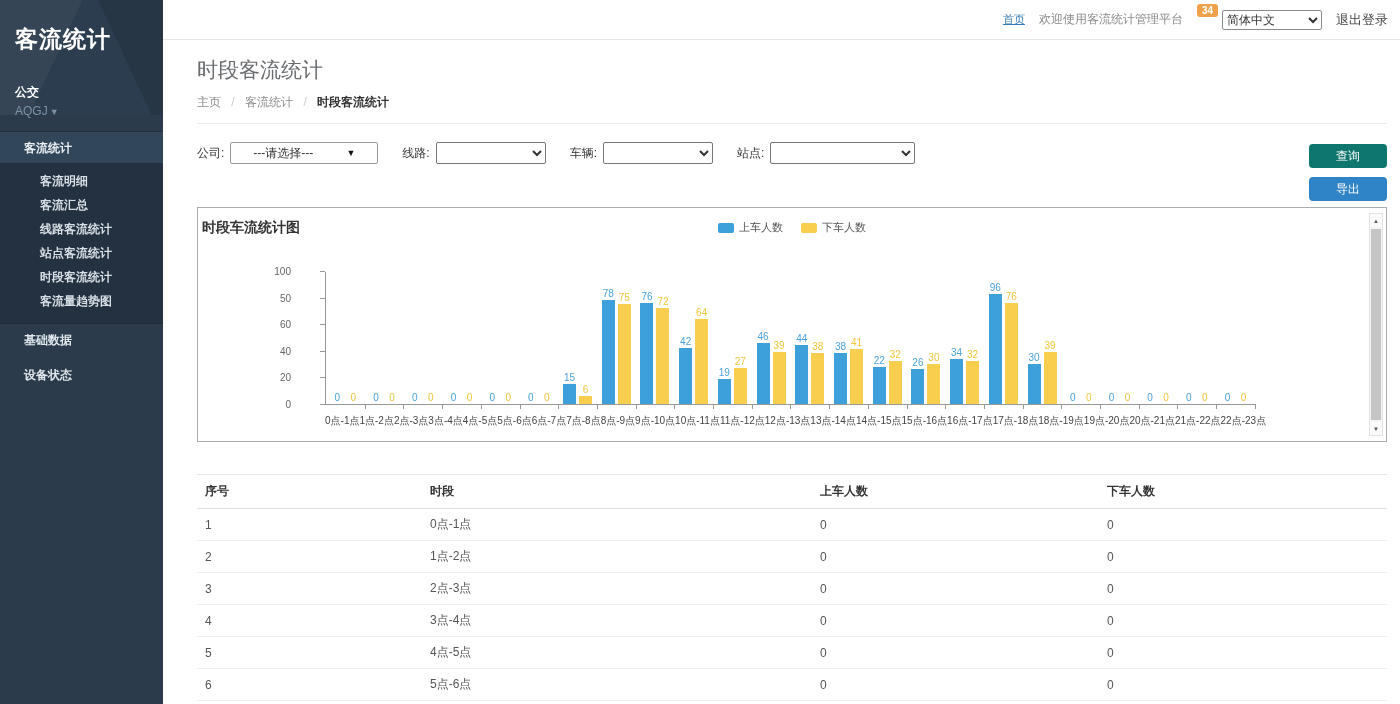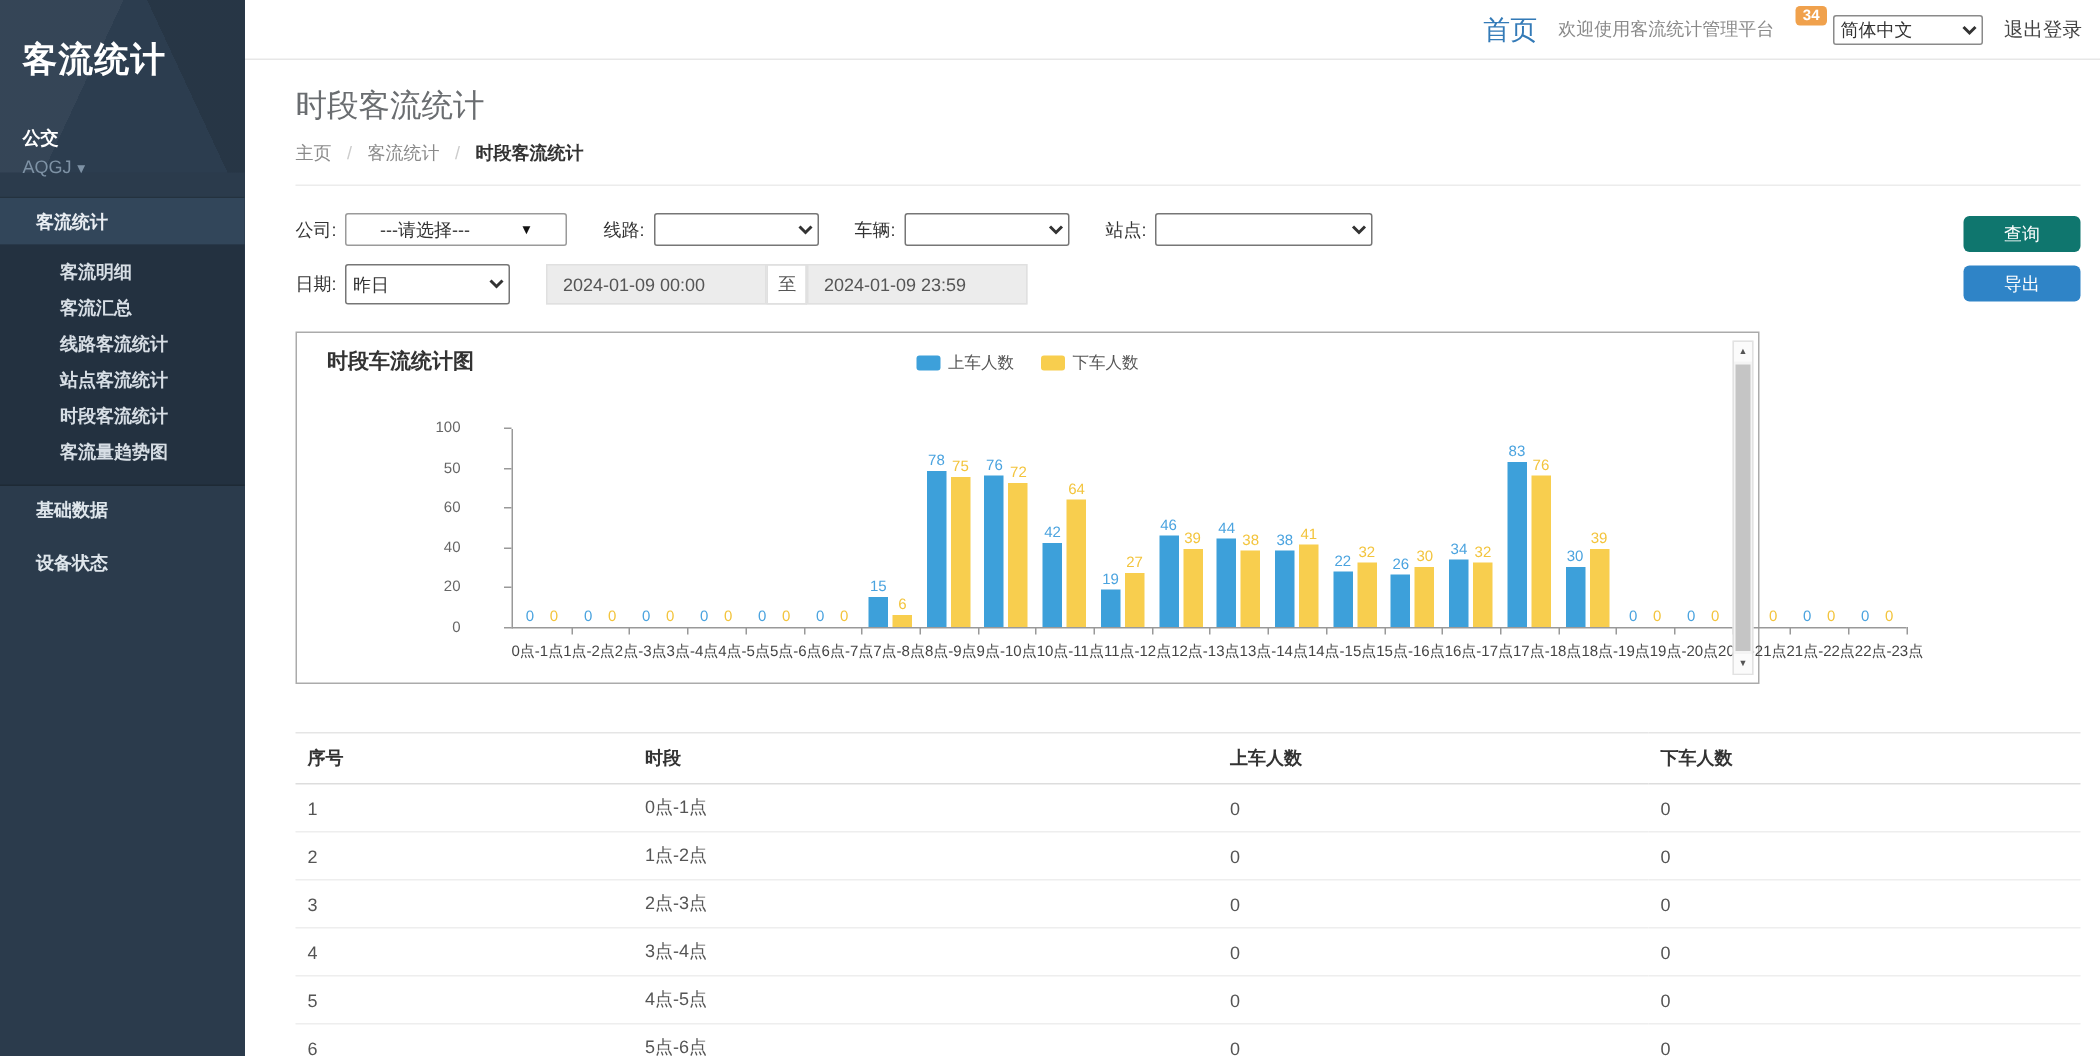--- a/index.html
+++ b/index.html
@@ -27,21 +27,21 @@
     font-weight:bold; color:#d7dee5; cursor:pointer; }
   .menu-top-item { height:33px; line-height:33px; padding-left:24px; font-size:12px;
     font-weight:bold; color:#dfe6ec; cursor:pointer; }
   .menu-top-item.gap { margin-top:2px; }
 
   
   .main { margin-left:163px; width:1237px; height:704px; }
 
   .topbar { height:40px; background:#fff; border-bottom:1px solid #e7e7e7;
     display:flex; align-items:center; justify-content:flex-end; padding-right:12px; gap:14px; }
-  .home-link { font-size:18px; color:#337ab7; cursor:pointer; }
+  .home-link { font-size:11px; color:#337ab7; cursor:pointer;text-decoration:underline; }
   .welcome-text { font-size:12px; color:#8a8a8a; }
   .lang-wrap { display:flex; align-items:flex-start; gap:4px; }
   .badge { position:relative; top:-6px; background:#f0a14c; color:#fff; font-size:10px;
     font-weight:bold; padding:1px 5px; border-radius:3px; }
   .lang-select { width:100px; height:20px; font-size:12px; border:1px solid #8a8a8a;
     border-radius:2px; background:#fff; color:#333; }
   .logout-link { font-size:13px; color:#444; cursor:pointer; }
 
   .title-area { padding:16px 0 0 34px; }
   .page-title { font-size:21px; font-weight:400; color:#6a6d70; }
@@ -72,22 +72,22 @@
     border-left:none; border-right:none; outline:1px solid #e0e0e0; outline-offset:-1px;
     display:flex; align-items:center; justify-content:center; font-size:12px; color:#555;
     border-left:1px solid #d9d9d9; border-right:1px solid #d9d9d9; }
   .filter-buttons { display:flex; flex-direction:column; gap:9px; padding-top:2px; }
   .btn { width:78px; height:24px; border:none; border-radius:4px; color:#fff;
     font-size:12px; cursor:pointer; font-family:inherit; }
   .btn-query { background:#0f766e; }
   .btn-export { background:#2f84c7; }
 
   
-  .chart-panel { margin-top:6px; width:976px; height:235px; border:1px solid #ababab;
-    position:relative; background:#fff; padding:10px 20px; }
+  .chart-panel { margin-top:6px; width:1190px; height:235px; border:1px solid #ababab;
+    position:relative; background:#fff; padding:10px 4px; }
   .chart-head { position:relative; height:22px; }
   .chart-title { font-size:14px; font-weight:bold; color:#333; }
   .legend { position:absolute; left:50%; top:2px; transform:translateX(-50%);
     display:flex; gap:18px; }
   .legend-item { display:flex; align-items:center; gap:5px; cursor:pointer; }
   .legend-swatch { width:16px; height:10px; border-radius:2px; }
   .legend-label { font-size:11px; color:#555; }
 
   .chart-body { position:relative; height:180px; margin-top:2px; }
   .ylabels { position:absolute; left:0; top:30px; width:115px; height:133px; }
@@ -193,29 +193,20 @@
             <option></option>
           </select>
           <span class="f-label">车辆:</span>
           <select class="native sel-vehicle">
             <option></option>
           </select>
           <span class="f-label">站点:</span>
           <select class="native sel-station">
             <option></option>
           </select>
-        </div>
-        <div class="filter-row">
-          <span class="f-label">日期:</span>
-          <select class="native sel-date">
-            <option>昨日</option>
-          </select>
-          <div class="date-input">2024-01-09 00:00</div>
-          <div class="range-sep">至</div>
-          <div class="date-input">2024-01-09 23:59</div>
         </div>
       </div>
       <div class="filter-buttons">
         <button class="btn btn-query">查询</button>
         <button class="btn btn-export">导出</button>
       </div>
     </div>
 
     <div class="chart-panel">
       <div class="chart-head">
@@ -407,21 +398,21 @@
                   <span class="bar-label" style="color: rgb(74, 163, 223);">34</span>
                   <div class="bar" style="height: 45.22px; background: rgb(61, 160, 218);"></div>
                 </div>
                 <div class="bcol">
                   <span class="bar-label" style="color: rgb(243, 196, 60);">32</span>
                   <div class="bar" style="height: 42.56px; background: rgb(248, 206, 78);"></div>
                 </div>
               </div>
               <div class="group">
                 <div class="bcol">
-                  <span class="bar-label" style="color: rgb(74, 163, 223);">83</span>
+                  <span class="bar-label" style="color: rgb(74, 163, 223);">96</span>
                   <div class="bar" style="height: 110.39px; background: rgb(61, 160, 218);"></div>
                 </div>
                 <div class="bcol">
                   <span class="bar-label" style="color: rgb(243, 196, 60);">76</span>
                   <div class="bar" style="height: 101.08px; background: rgb(248, 206, 78);"></div>
                 </div>
               </div>
               <div class="group">
                 <div class="bcol">
                   <span class="bar-label" style="color: rgb(74, 163, 223);">30</span>

